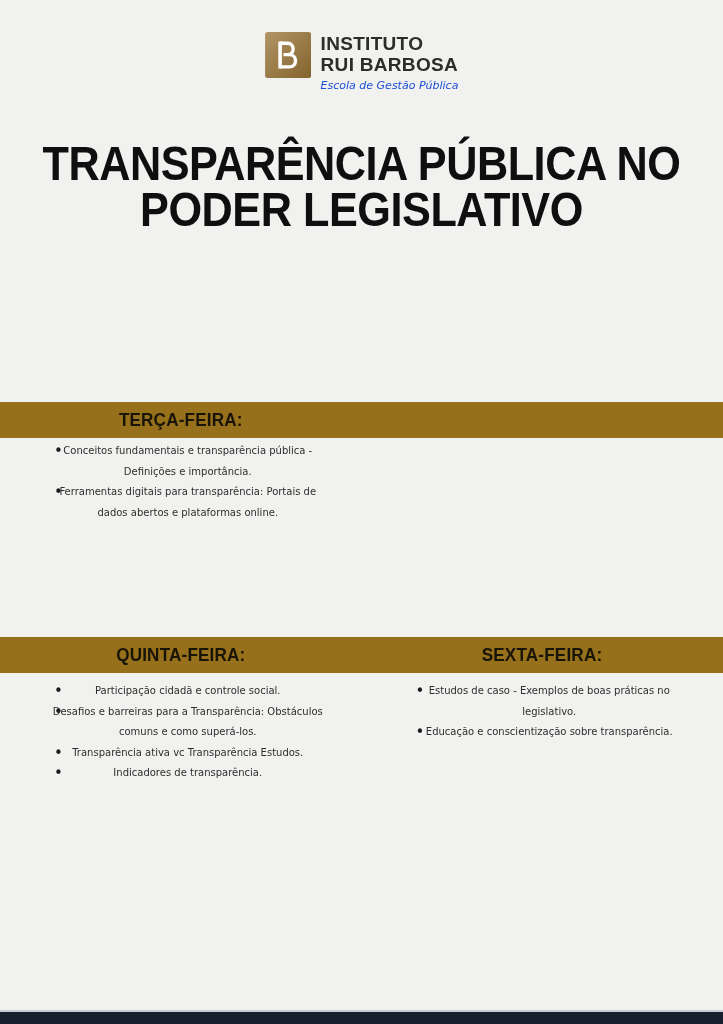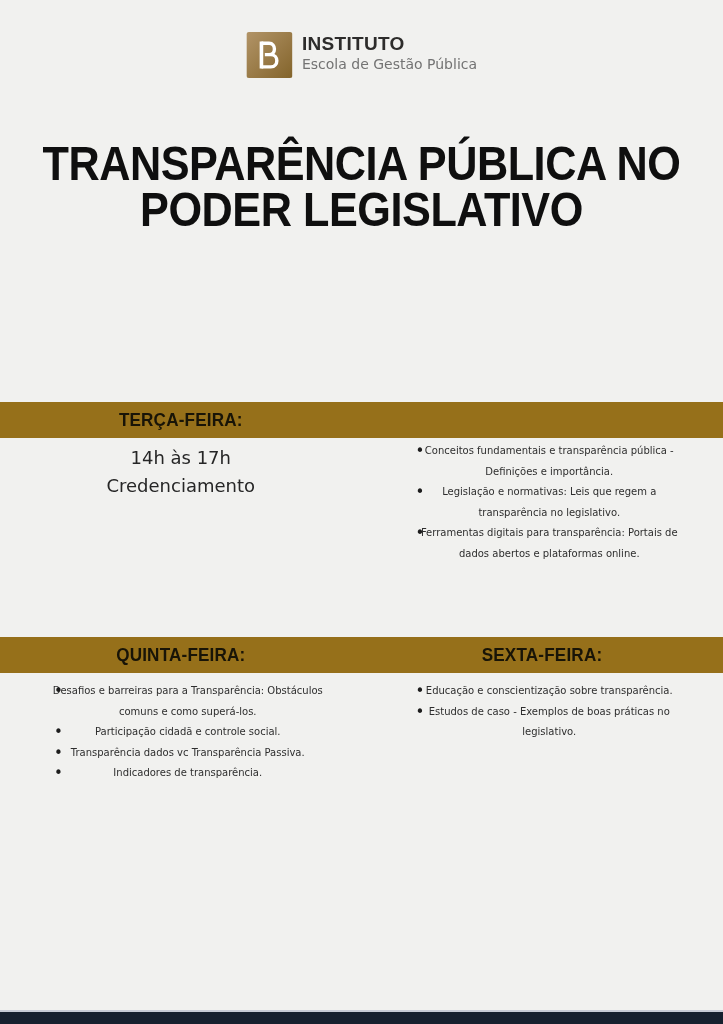--- a/index.html
+++ b/index.html
@@ -10,21 +10,21 @@
   *{box-sizing:border-box;}
   html,body{margin:0;padding:0;}
   body{background:#d8d8d8;font-family:"DejaVu Sans",sans-serif;}
   .page{position:relative;width:723px;height:1024px;margin:0 auto;background:var(--background);overflow:hidden;}
 
   
   .brand{position:absolute;top:32px;left:50%;transform:translateX(-50%);display:flex;align-items:flex-start;gap:10px;}
   .logo{width:46px;height:46px;flex:0 0 auto;}
   .brand-text{padding-top:1px;}
   .org{font-family:"Liberation Sans",sans-serif;font-weight:bold;font-size:19px;line-height:21px;letter-spacing:.3px;color:var(--brand-text);}
-  .org-sub{margin-top:4px;font-size:14px;line-height:13px;color:#737373;}
+  .org-sub{margin-top:4px;font-size:11px;line-height:13px;color:#1d4ed8;font-style:italic;}
 
   
   .title{position:absolute;top:141px;left:0;width:100%;margin:0;text-align:center;
          font-family:"Liberation Sans",sans-serif;font-weight:bold;color:var(--title-text);}
   .tline{display:block;font-size:48px;line-height:46px;letter-spacing:-.5px;transform:scaleX(.9);transform-origin:50% 50%;}
 
   
   .band{position:absolute;left:0;width:100%;height:36px;background:var(--band);display:grid;grid-template-columns:1fr 1fr;}
   .band-1{top:402px;} .band-2{top:637px;text-align:center;}
   .band-cell{display:flex;align-items:center;justify-content:center;}
@@ -61,71 +61,65 @@
             <stop class="logo-stop-b" offset="1" stop-color="#83642B"></stop>
           </linearGradient>
         </defs>
         <rect width="46" height="46" rx="2.5" fill="url(#lg)"></rect>
         <path d="M15 9.5 V36.5" stroke="#ffffff" stroke-width="3.6" fill="none"></path>
         <path d="M15 11.3 H22.6 C29.8 11.3 29.8 22.6 22.6 22.6 H18.4 M18.4 22.6 H24.4 C32.4 22.6 32.4 34.9 24.4 34.9 H15" stroke="#ffffff" stroke-width="3.4" fill="none"></path>
       </svg>
     </div>
     <div class="brand-text">
       <div class="org">INSTITUTO</div>
+      <div class="org">RUI BARBOSA</div>
       <div class="org-sub">Escola de Gestão Pública</div>
     </div>
   </header>
 
   <h1 class="title">
     <span class="tline">TRANSPARÊNCIA PÚBLICA NO</span>
     <span class="tline">PODER LEGISLATIVO</span>
   </h1>
 
   <div class="band band-1">
     <div class="band-cell">
       <span class="band-label">TERÇA-FEIRA:</span>
     </div>
   </div>
 
   <div class="row row-1">
     <div class="cell">
-      <div class="terca-block">
-        <p>14h às 17h</p>
-        <p>Credenciamento</p>
-      </div>
-    </div>
-    <div class="cell">
       <ul class="topic-list">
         <li>Conceitos fundamentais e transparência pública - Definições e importância.</li>
-        <li>Legislação e normativas: Leis que regem a transparência no legislativo.</li>
         <li>Ferramentas digitais para transparência: Portais de dados abertos e plataformas online.</li>
       </ul>
     </div>
   </div>
 
   <div class="band band-2">
     <div class="band-cell">
       <span class="band-label">QUINTA-FEIRA:</span>
     </div>
     <div class="band-cell">
       <span class="band-label">SEXTA-FEIRA:</span>
     </div>
   </div>
 
   <div class="row row-2">
     <div class="cell">
       <ul class="topic-list">
+        <li>Participação cidadã e controle social.</li>
         <li>Desafios e barreiras para a Transparência: Obstáculos comuns e como superá-los.</li>
-        <li>Participação cidadã e controle social.</li>
-        <li>Transparência dados vc Transparência Passiva.</li>
+        <li>Transparência ativa vc Transparência Estudos.</li>
         <li>Indicadores de transparência.</li>
       </ul>
     </div>
     <div class="cell">
       <ul class="topic-list">
+        <li>Estudos de caso - Exemplos de boas práticas no legislativo.</li>
         <li>Educação e conscientização sobre transparência.</li>
-        <li>Estudos de caso - Exemplos de boas práticas no legislativo.</li>
       </ul>
     </div>
   </div>
 
   <footer class="footer-bar"></footer>
 </div>
 
 </body></html>

